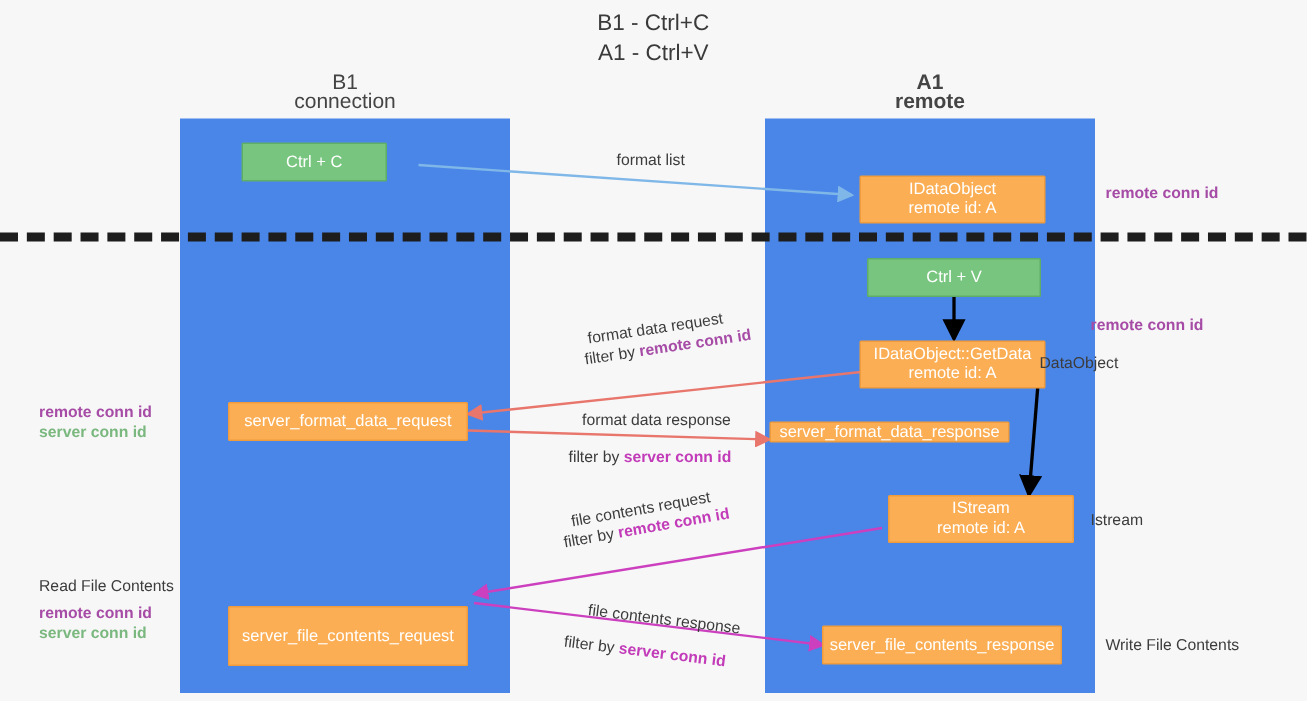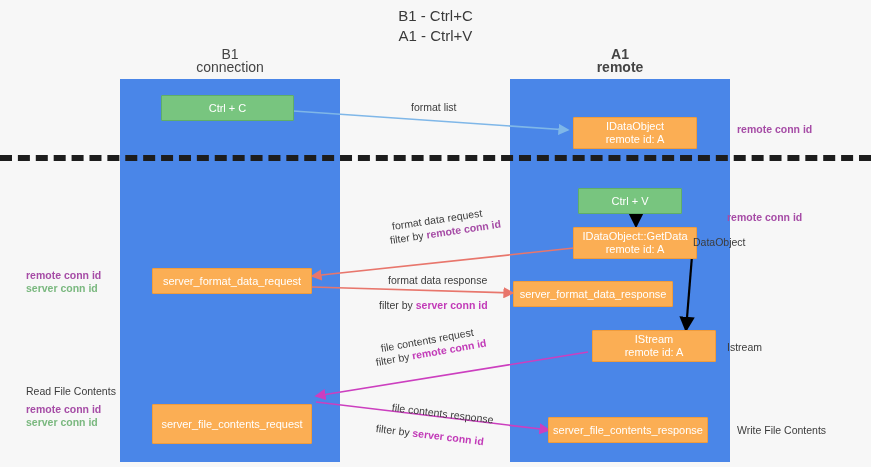--- a/index.html
+++ b/index.html
@@ -79,39 +79,39 @@
 
     <path d="M692,256 L686,330" stroke="#000000" stroke-width="2.2" fill="none" marker-end="url(#ah-black)"></path>
 
     <path d="M588,352 L316,396" stroke="#cc3fbf" stroke-width="1.6" fill="none" marker-end="url(#ah-mag)"></path>
 
     <path d="M316,402 L549,430" stroke="#cc3fbf" stroke-width="1.6" fill="none" marker-end="url(#ah-mag)"></path>
   </svg>
 
   <div class="dash"></div>
 
-  <div class="box green" style="left:161px;top:95px;width:133px;height:26px;">Ctrl + C</div>
+  <div class="box green" style="left:161px;top:95px;width:97px;height:26px;">Ctrl + C</div>
 
   <div class="box orange" style="left:152px;top:268px;width:160px;height:26px;">server_format_data_request</div>
 
   <div class="box orange" style="left:152px;top:404px;width:160px;height:40px;">server_file_contents_request</div>
 
   <div class="box orange" style="left:573px;top:117px;width:124px;height:32px;flex-direction:column;">
     <span>IDataObject</span>
     <span>remote id: A</span>
   </div>
 
-  <div class="box green" style="left:578px;top:188px;width:104px;height:26px;">Ctrl + V</div>
+  <div class="box green" style="left:578px;top:172px;width:116px;height:26px;">Ctrl + V</div>
 
   <div class="box orange" style="left:573px;top:227px;width:124px;height:32px;flex-direction:column;">
     <span>IDataObject::GetData</span>
     <span>remote id: A</span>
   </div>
 
-  <div class="box orange" style="left:513px;top:281px;width:160px;height:26px;">server_format_data_response</div>
+  <div class="box orange" style="left:513px;top:281px;width:160px;height:14px;">server_format_data_response</div>
 
   <div class="box orange" style="left:592px;top:330px;width:124px;height:32px;flex-direction:column;">
     <span>IStream</span>
     <span>remote id: A</span>
   </div>
 
   <div class="box orange" style="left:548px;top:417px;width:160px;height:26px;">server_file_contents_response</div>
 
   <div class="lbl c" style="left:398px;top:101px;">format list</div>
 

